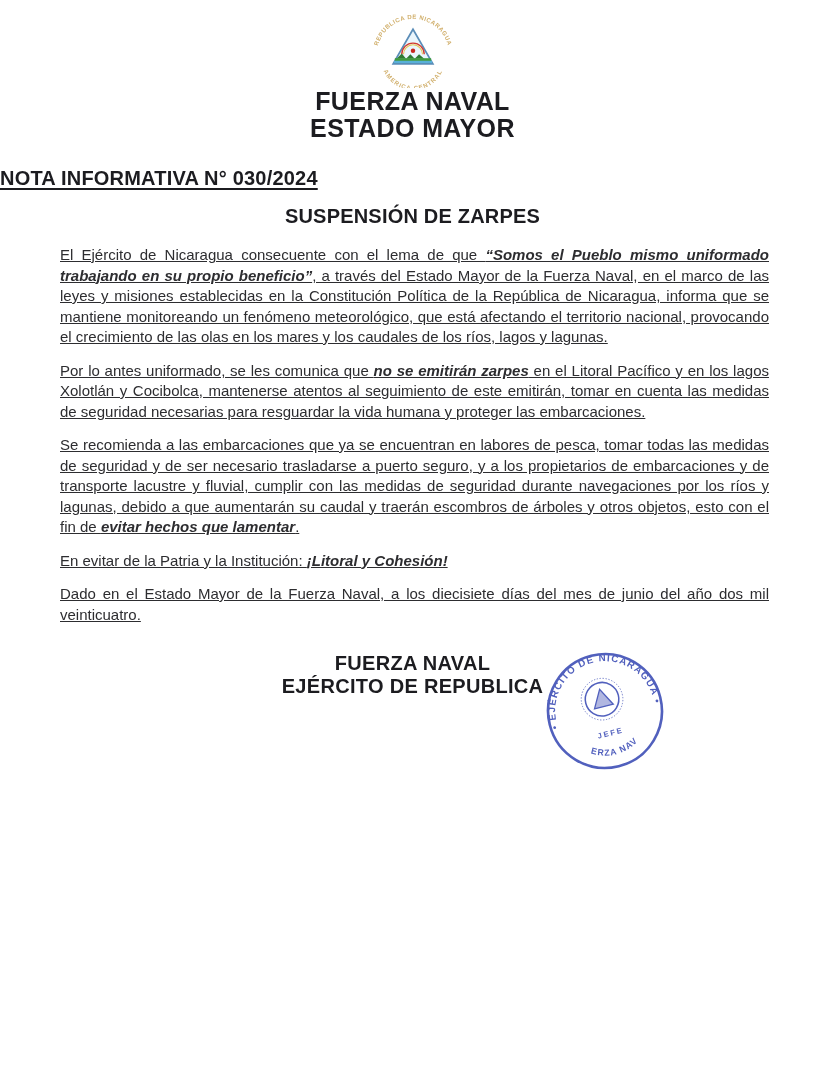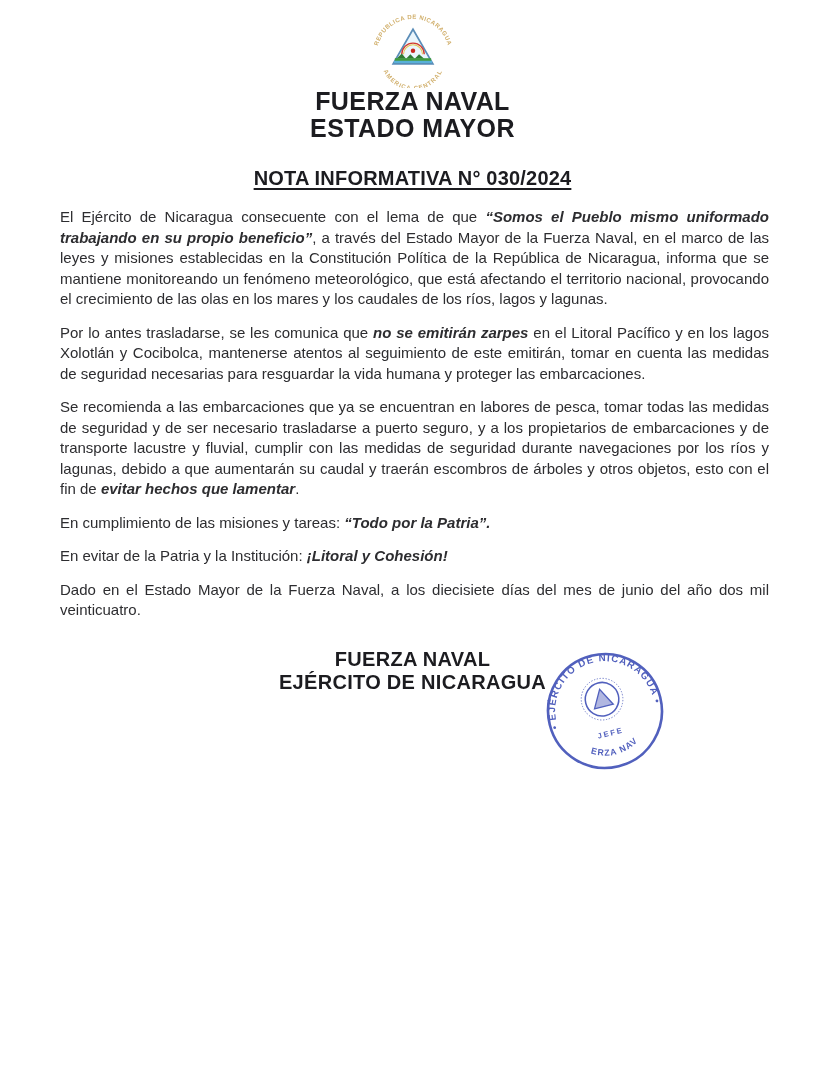--- a/index.html
+++ b/index.html
@@ -13,34 +13,34 @@
     position:relative; width:825px; height:1068px;
     background:#ffffff; overflow:hidden;
   }
   .emblem-wrap { display:flex; justify-content:center; padding-top:12px; }
   .hdr {
     text-align:center; font-weight:bold; font-size:25px; line-height:27px;
     color:#1c1c20; letter-spacing:0.4px;
   }
   .hdr-block { margin-top:0px; }
   .nota-title {
-    margin-top:25px; text-align:center; font-size:20px; font-weight:bold;
+    margin-top:25px; font-size:20px; font-weight:bold;
     color:#1c1c20; text-decoration:underline; text-underline-offset:3px;
     letter-spacing:0.2px;
   }
   .subject-title {
     margin-top:15px; text-align:center; font-size:20px; font-weight:bold;
     color:#1c1c20; letter-spacing:0.2px;
   }
   .body-text {
     margin:17px 56px 0 60px;
     font-size:15px; line-height:20.5px; text-align:justify;
     color:#2d2d30;
   }
-  .para { margin-bottom:13px; }
+  .para { margin-bottom:13px;text-decoration:underline; }
   .bi { font-weight:bold; font-style:italic; }
   .signature {
     margin-top:27px; text-align:center; font-size:20px; font-weight:bold;
     line-height:23px; color:#1c1c20; letter-spacing:0.3px;
   }
   .stamp {
     position:absolute; left:538px; top:648px; width:134px; height:126px;
     opacity:0.92;
   }
 </style>
@@ -74,33 +74,33 @@
       <rect x="28" y="56.5" width="44" height="2.6" fill="#58b0d8"></rect>
     </svg>
   </div>
 
   <div class="hdr-block">
     <div class="hdr">FUERZA NAVAL</div>
     <div class="hdr">ESTADO MAYOR</div>
   </div>
 
   <div class="nota-title">NOTA INFORMATIVA N° 030/2024</div>
+  <div class="subject-title">SUSPENSIÓN DE ZARPES</div>
 
   <div class="body-text">
       <p class="para"><span>El Ejército de Nicaragua consecuente con el lema de que </span><span class="bi">“Somos el Pueblo mismo uniformado trabajando en su propio beneficio”</span><span>, a través del Estado Mayor de la Fuerza Naval, en el marco de las leyes y misiones establecidas en la Constitución Política de la República de Nicaragua, informa que se mantiene monitoreando un fenómeno meteorológico, que está afectando el territorio nacional, provocando el crecimiento de las olas en los mares y los caudales de los ríos, lagos y lagunas.</span></p>
-      <p class="para"><span>Por lo antes trasladarse, se les comunica que </span><span class="bi">no se emitirán zarpes</span><span> en el Litoral Pacífico y en los lagos Xolotlán y Cocibolca, mantenerse atentos al seguimiento de este emitirán, tomar en cuenta las medidas de seguridad necesarias para resguardar la vida humana y proteger las embarcaciones.</span></p>
+      <p class="para"><span>Por lo antes uniformado, se les comunica que </span><span class="bi">no se emitirán zarpes</span><span> en el Litoral Pacífico y en los lagos Xolotlán y Cocibolca, mantenerse atentos al seguimiento de este emitirán, tomar en cuenta las medidas de seguridad necesarias para resguardar la vida humana y proteger las embarcaciones.</span></p>
       <p class="para"><span>Se recomienda a las embarcaciones que ya se encuentran en labores de pesca, tomar todas las medidas de seguridad y de ser necesario trasladarse a puerto seguro, y a los propietarios de embarcaciones y de transporte lacustre y fluvial, cumplir con las medidas de seguridad durante navegaciones por los ríos y lagunas, debido a que aumentarán su caudal y traerán escombros de árboles y otros objetos, esto con el fin de </span><span class="bi">evitar hechos que lamentar</span><span>.</span></p>
-      <p class="para"><span>En cumplimiento de las misiones y tareas: </span><span class="bi">“Todo por la Patria”.</span></p>
       <p class="para"><span>En evitar de la Patria y la Institución: </span><span class="bi">¡Litoral y Cohesión!</span></p>
       <p class="para"><span>Dado en el Estado Mayor de la Fuerza Naval, a los diecisiete días del mes de junio del año dos mil veinticuatro.</span></p>
     </div>
 
   <div class="signature">
     <div>FUERZA NAVAL</div>
-    <div>EJÉRCITO DE NICARAGUA</div>
+    <div>EJÉRCITO DE REPUBLICA</div>
   </div>
 
   <div class="stamp">
     <svg width="134" height="126" viewBox="0 0 130 124">
       <defs>
         <path id="stampTop" d="M 22.6,86.5 A 49,49 0 1 1 107.4,86.5"></path>
         <path id="stampBot" d="M 39.8,98 A 44,44 0 0 0 90.2,98"></path>
       </defs>
       <g transform="rotate(-14 65 62)" stroke="#4353b8" fill="none">
         <circle cx="65" cy="62" r="56" stroke-width="2.6"></circle>

